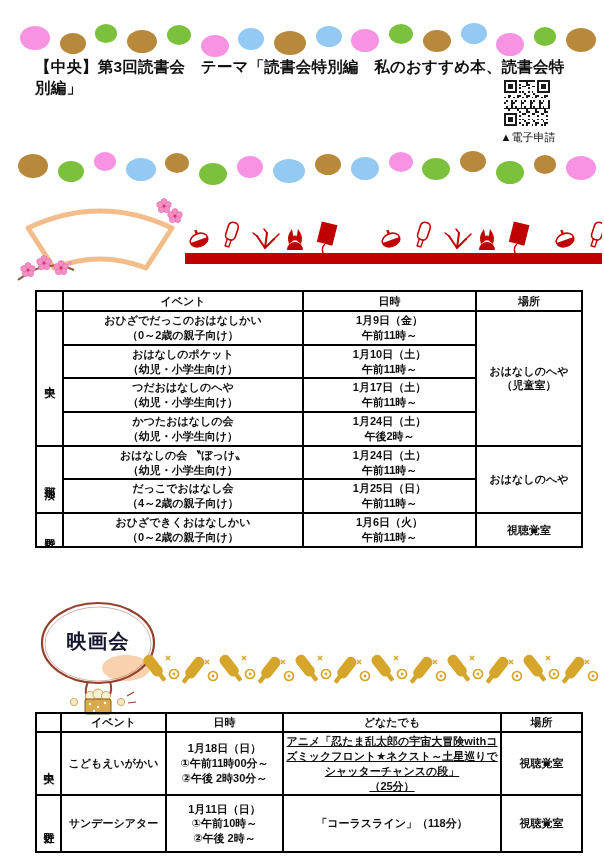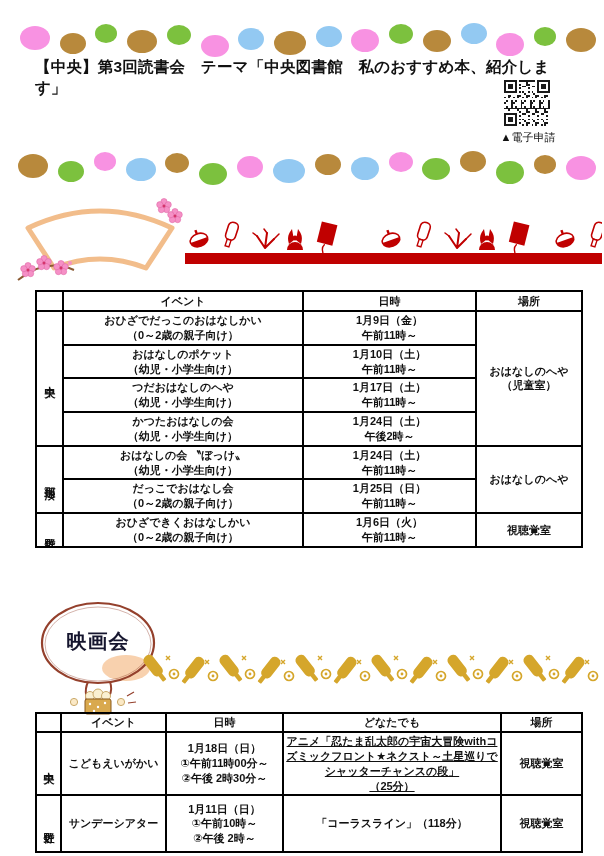--- a/index.html
+++ b/index.html
@@ -56,21 +56,21 @@
       <span class="dot" style="width: 26px; height: 21px; margin-top: 4px; background: rgb(147, 201, 242);"></span>
       <span class="dot" style="width: 28px; height: 23px; margin-top: 7px; background: rgb(248, 146, 226);"></span>
       <span class="dot" style="width: 24px; height: 20px; margin-top: 2px; background: rgb(124, 193, 62);"></span>
       <span class="dot" style="width: 28px; height: 22px; margin-top: 8px; background: rgb(184, 137, 60);"></span>
       <span class="dot" style="width: 26px; height: 21px; margin-top: 1px; background: rgb(147, 201, 242);"></span>
       <span class="dot" style="width: 28px; height: 23px; margin-top: 11px; background: rgb(248, 146, 226);"></span>
       <span class="dot" style="width: 22px; height: 19px; margin-top: 5px; background: rgb(124, 193, 62);"></span>
       <span class="dot" style="width: 30px; height: 24px; margin-top: 6px; background: rgb(184, 137, 60);"></span>
     </div>
 
-  <div class="doc-title">【中央】第3回読書会　テーマ「中央図書館　私のおすすめ本、紹介します」</div>
+  <div class="doc-title">【中央】第3回読書会　テーマ「読書会特別編　私のおすすめ本、読書会特別編」</div>
 
   <svg class="qr-box" viewBox="0 0 25 25" shape-rendering="crispEdges">
     <rect x="0" y="0" width="25" height="25" fill="#fff"></rect>
     <g fill="#1a1a1a">
       <rect x="0" y="0" width="7" height="7"></rect>
         <rect x="18" y="0" width="7" height="7"></rect>
         <rect x="0" y="18" width="7" height="7"></rect>
     </g>
     <g fill="#fff">
       <rect x="1" y="1" width="5" height="5"></rect>
@@ -365,21 +365,21 @@
       <tr>
         <td class="branch-cell" rowspan="2">那珂湊</td>
         <td>おはなしの会 〝ぼっけ〟
 （幼児・小学生向け）</td>
         <td>1月24日（土）
 午前11時～</td>
         <td rowspan="2">おはなしのへや</td>
       </tr>
       <tr>
         <td>だっこでおはなし会
-（0～2歳の親子向け）</td>
+（4～2歳の親子向け）</td>
         <td>1月25日（日）
 午前11時～</td>
       </tr>
       <tr>
         <td class="branch-cell">佐野</td>
         <td>おひざできくおはなしかい
 （0～2歳の親子向け）</td>
         <td>1月6日（火）
 午前11時～</td>
         <td>視聴覚室</td>

